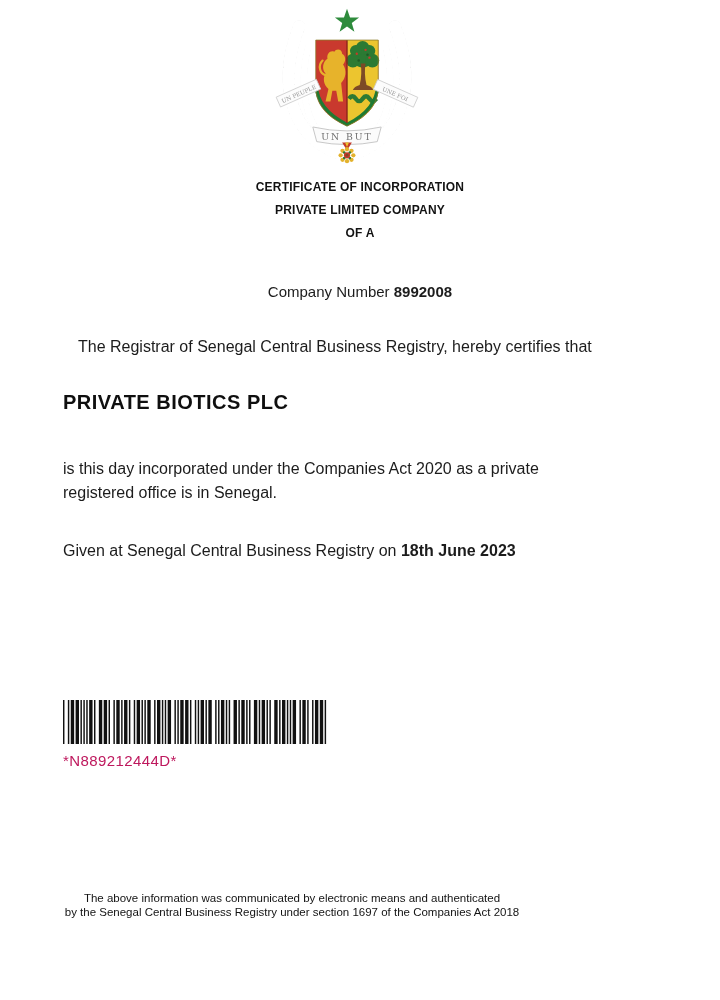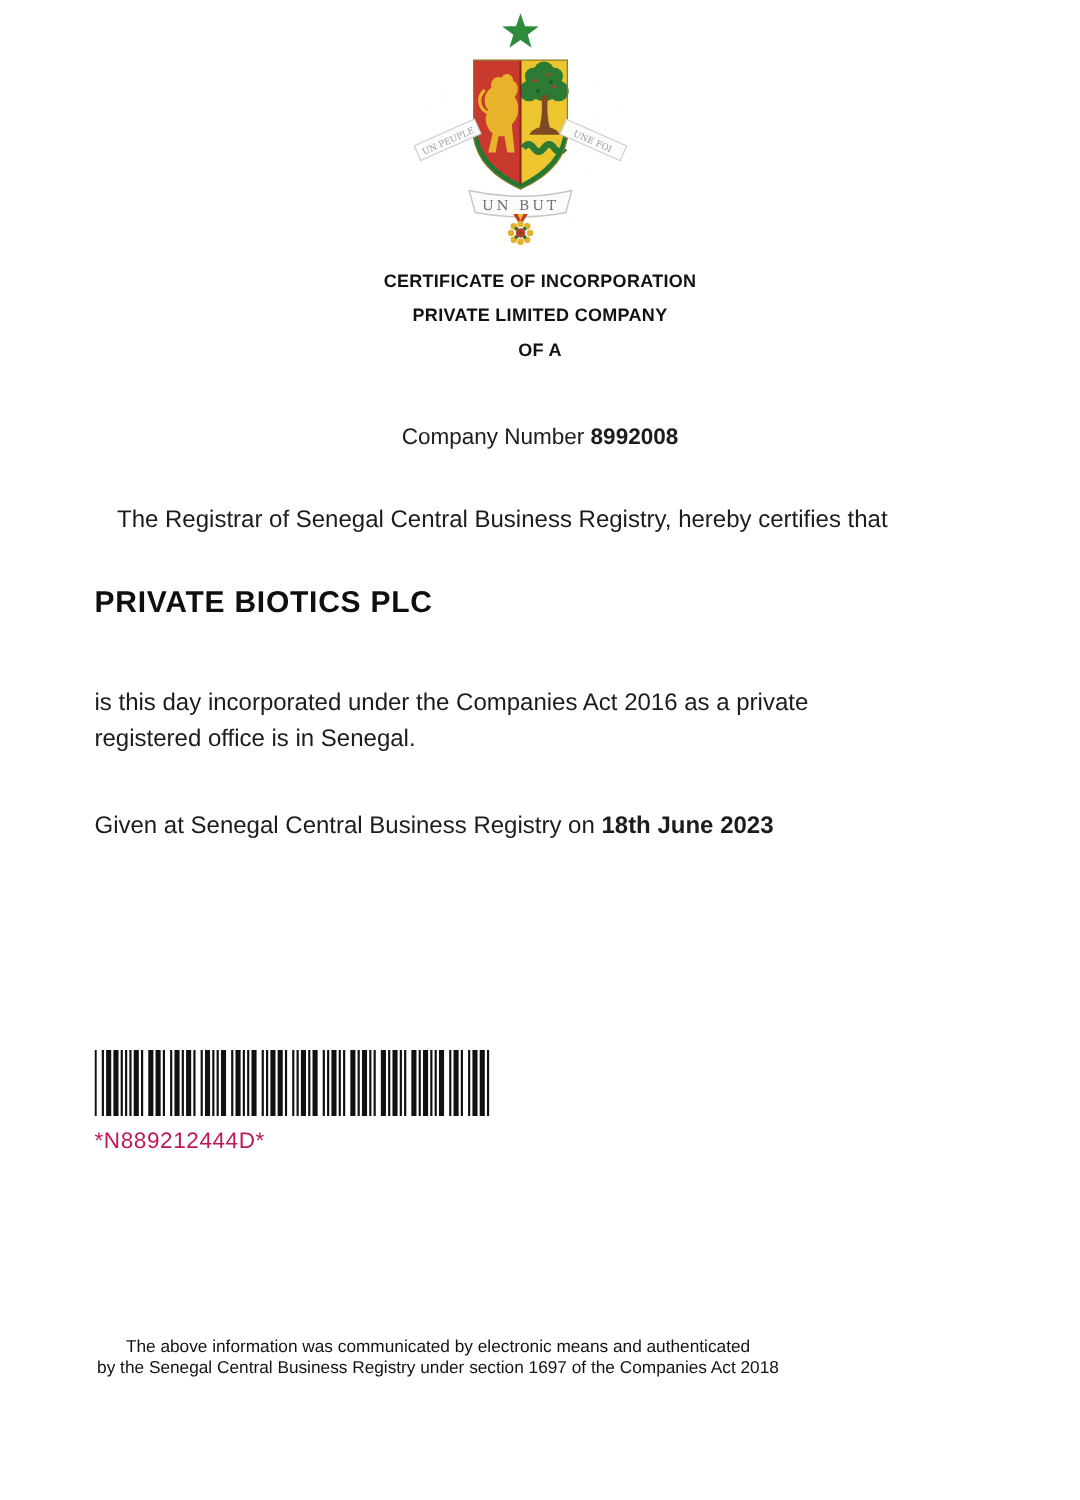--- a/index.html
+++ b/index.html
@@ -125,21 +125,21 @@
     <div>OF A</div>
   </div>
 
   <div id="companyNumber" class="abs"><span>Company Number </span><span class="b">8992008</span></div>
 
   <div id="registrar" class="abs"><span>The Registrar of </span><span>Senegal Central Business Registry</span><span>, hereby certifies that</span></div>
 
   <div id="companyName" class="abs">PRIVATE BIOTICS PLC</div>
 
   <div id="para" class="abs">
-    <div>is this day incorporated under the Companies Act 2016 as a private</div>
+    <div>is this day incorporated under the Companies Act 2020 as a private</div>
     <div>registered office is in Senegal.</div>
   </div>
 
   <div id="given" class="abs"><span>Given at </span><span>Senegal Central Business Registry</span><span> on </span><span class="b">18th June 2023</span></div>
 
   <svg id="barcode" class="abs" viewBox="0 0 264 44" width="264" height="44">
       <g fill="#111111">
         <rect x="0.00" y="0" width="1.45" height="44"></rect>
         <rect x="4.85" y="0" width="1.45" height="44"></rect>
         <rect x="7.75" y="0" width="3.4" height="44"></rect>

